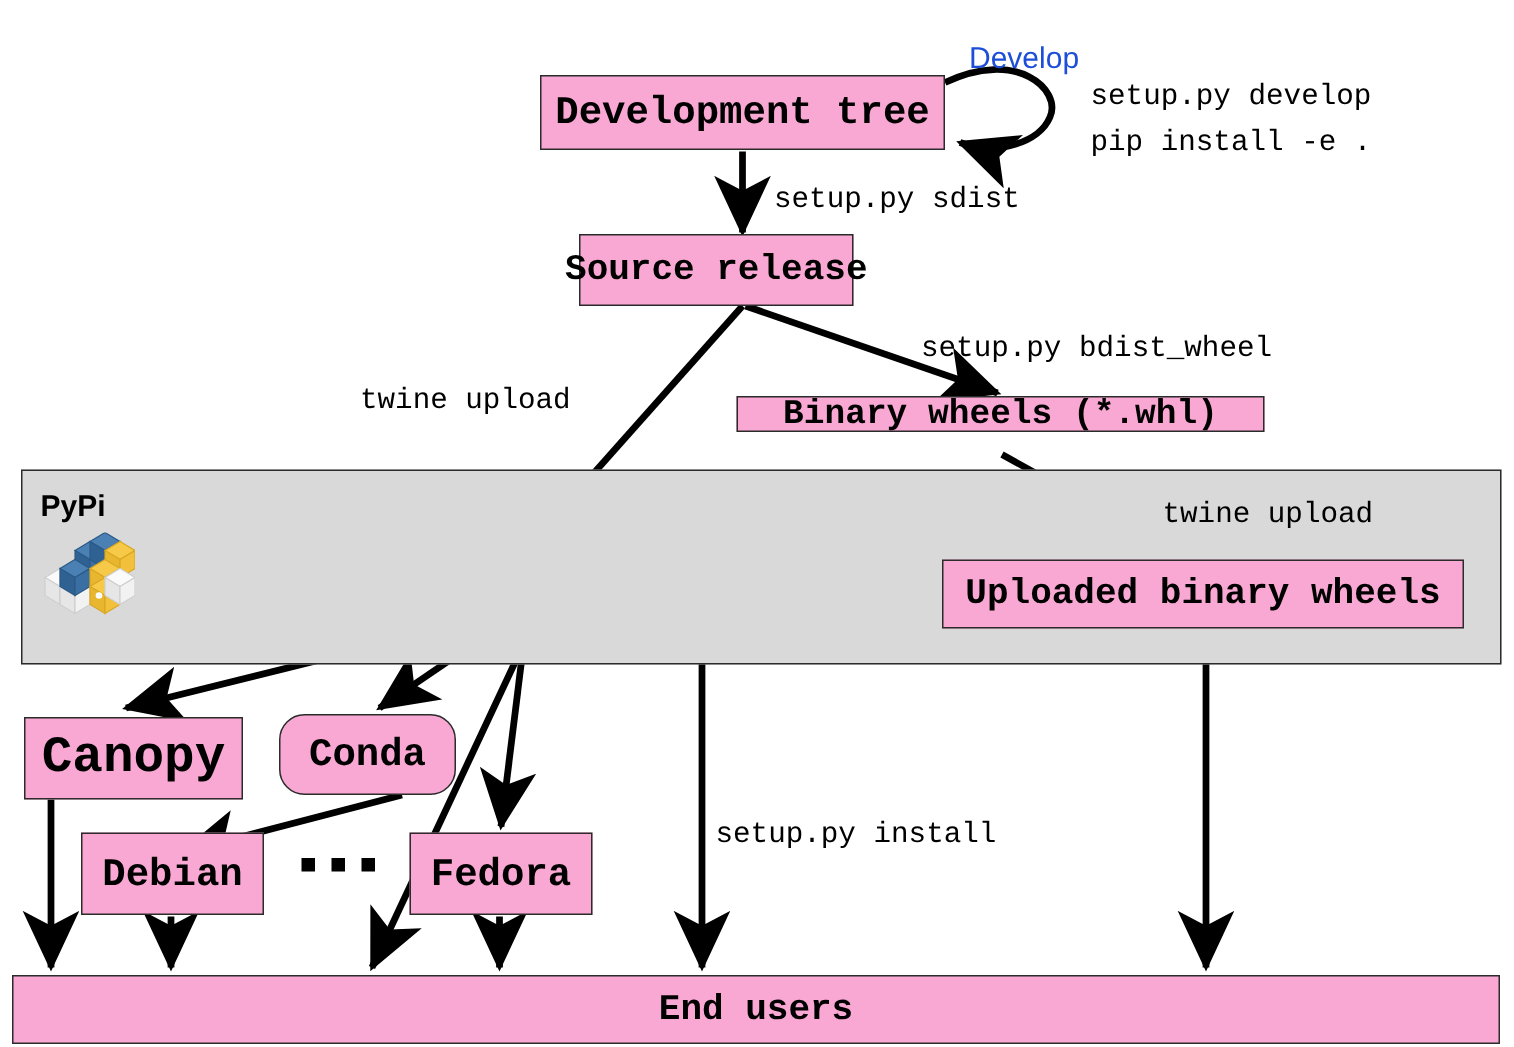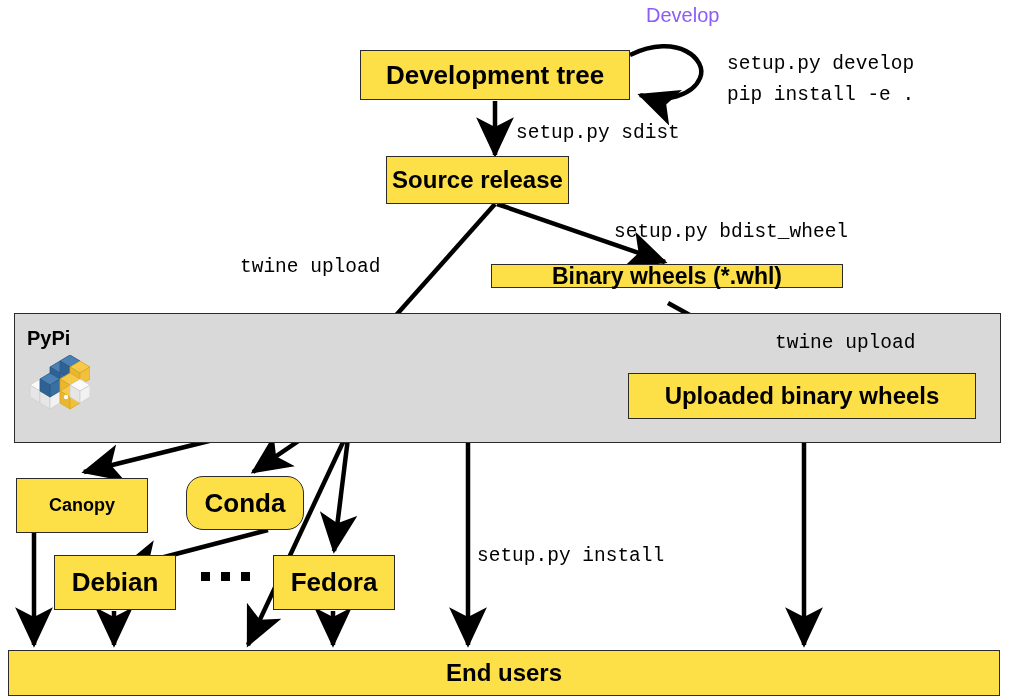--- a/index.html
+++ b/index.html
@@ -19,28 +19,28 @@
   }
   svg.layer {
     position: absolute;
     left: 0; top: 0;
     width: 1009px; height: 698px;
     pointer-events: none;
   }
   .node {
     position: absolute;
     box-sizing: border-box;
-    background: #fde047;
+    background: #f9a8d4;
     border: 1.5px solid #2b2b2b;
     display: flex;
     align-items: center;
     justify-content: center;
     font-weight: bold;
     color: #000000;
-    font-family: Liberation Sans, sans-serif;
+    font-family: Liberation Mono, monospace;
     white-space: nowrap;
     z-index: 5;
   }
   .group-box {
     position: absolute;
     box-sizing: border-box;
     background: #d9d9d9;
     border: 1.5px solid #2b2b2b;
     z-index: 1;
   }
@@ -58,23 +58,24 @@
     font-size: 19.5px;
     color: #000;
     white-space: pre;
     z-index: 6;
     letter-spacing: 0px;
   }
   .plain-label {
     position: absolute;
     font-family: "Liberation Sans", sans-serif;
     font-size: 20px;
-    color: #8b5cf6;
+    color: #1d4ed8;
     white-space: nowrap;
     z-index: 6;
+    margin-top: 24px;
   }
   .dots {
     position: absolute;
     display: flex;
     gap: 11px;
     z-index: 6;
   }
   .dots i {
     display: block;
     width: 9px; height: 9px;
@@ -188,21 +189,21 @@
 
   <div class="node" style="left:360px; top:50px; width:270px; height:50px; font-size:26px;">Development  tree</div>
 
   <div class="node" style="left:386px; top:156px; width:183px; height:48px; font-size:24px;">Source release</div>
 
   <div class="node" style="left:491px; top:264px; width:352px; height:24px; font-size:23px;">Binary wheels (*.whl)</div>
 
 
   <div class="node" style="left:628px; top:373px; width:348px; height:46px; font-size:24px;">Uploaded binary wheels</div>
 
-  <div class="node" style="left:16px; top:478px; width:132px; height:55px; font-size:18px;">Canopy</div>
+  <div class="node" style="left:16px; top:478px; width:146px; height:55px; font-size:34px;">Canopy</div>
 
   <div class="node" style="left:186px; top:476px; width:118px; height:54px; font-size:26px;border-radius:17px;">Conda</div>
 
   <div class="node" style="left:54px; top:555px; width:122px; height:55px; font-size:26px;text-align:center;">Debian</div>
 
   <div class="node" style="left:273px; top:555px; width:122px; height:55px; font-size:26px;">Fedora</div>
 
   <div class="node" style="left:8px; top:650px; width:992px; height:46px; font-size:24px;">End users</div>
 
   <div class="dots" style="left:201px; top:572px;">

